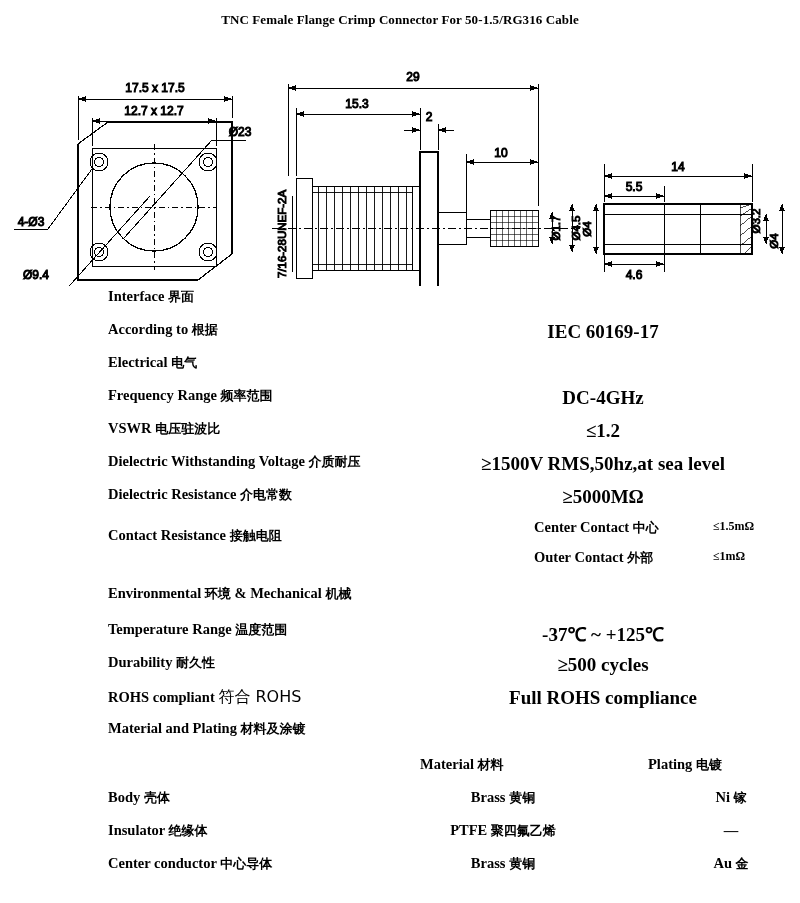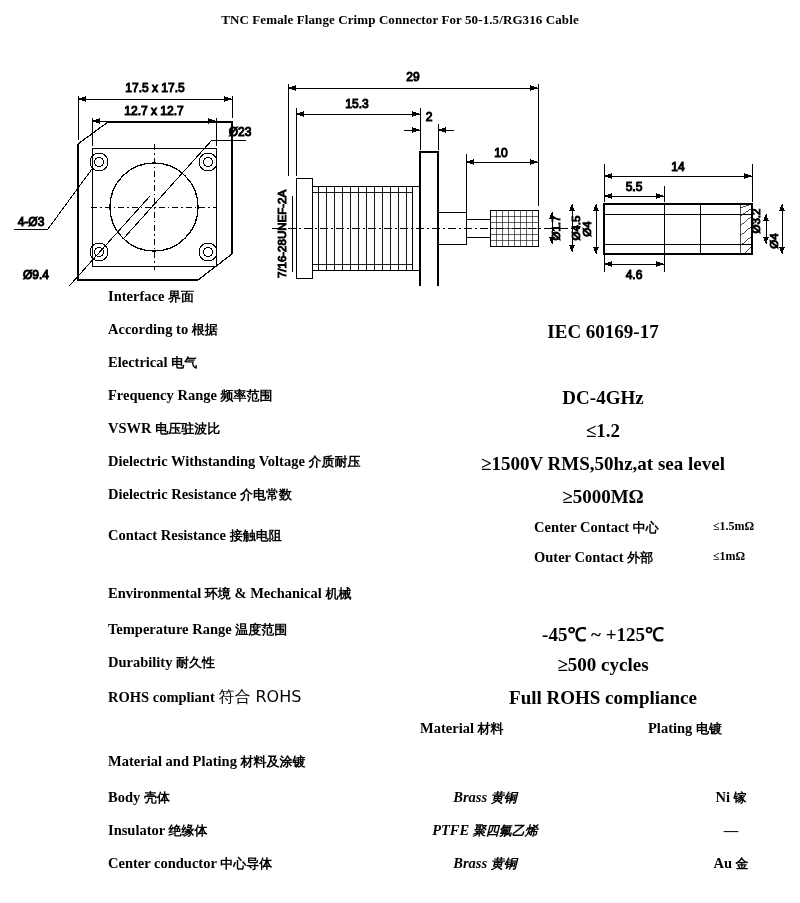--- a/index.html
+++ b/index.html
@@ -97,27 +97,26 @@
   }
   .hdr-plt {
     position: absolute;
     left: 600px;
     font-size: 14.5px;
     font-weight: bold;
     white-space: nowrap;
   }
   .mcol {
     position: absolute;
-    left: 332px;
+    left: 350px;
     width: 210px;
     text-align: center;
     font-size: 14.5px;
     font-weight: bold;
     white-space: nowrap;
-    font-style: italic;
   }
   .pcol {
     position: absolute;
     left: 593px;
     width: 180px;
     text-align: center;
     font-size: 14.5px;
     font-weight: bold;
     white-space: nowrap;
   }
@@ -417,57 +416,57 @@
         <span>&amp; Mechanical</span>
         <span class="cn">机械</span>
       </div>
     </div>
 
     <div class="row">
       <div class="lbl">
         <span>Temperature Range</span>
         <span class="cn">温度范围</span>
       </div>
-      <div class="val">-45℃ ~ +125℃</div>
+      <div class="val">-37℃ ~ +125℃</div>
     </div>
 
     <div class="row">
       <div class="lbl">
         <span>Durability</span>
         <span class="cn">耐久性</span>
       </div>
       <div class="val">≥500 cycles</div>
     </div>
 
     <div class="row">
       <div class="lbl">
         <span>ROHS compliant</span>
         <span class="rohs-small">符合 ROHS</span>
       </div>
       <div class="val">Full ROHS compliance</div>
+    </div>
+
+    <div class="row" style="height:36px">
+      <div class="lbl">
+        <span>Material and Plating</span>
+        <span class="cn">材料及涂镀</span>
+      </div>
     </div>
 
     <div class="row">
       <div class="hdr-mat">
         <span>Material</span>
         <span class="cn">材料</span>
       </div>
       <div class="hdr-plt">
         <span>Plating</span>
         <span class="cn">电镀</span>
       </div>
     </div>
 
-    <div class="row" style="height:36px">
-      <div class="lbl">
-        <span>Material and Plating</span>
-        <span class="cn">材料及涂镀</span>
-      </div>
-    </div>
-
     <div class="row">
       <div class="lbl">
         <span>Body</span>
         <span class="cn">壳体</span>
       </div>
       <div class="mcol">
         <span>Brass</span>
         <span class="cn">黄铜</span>
       </div>
       <div class="pcol">

